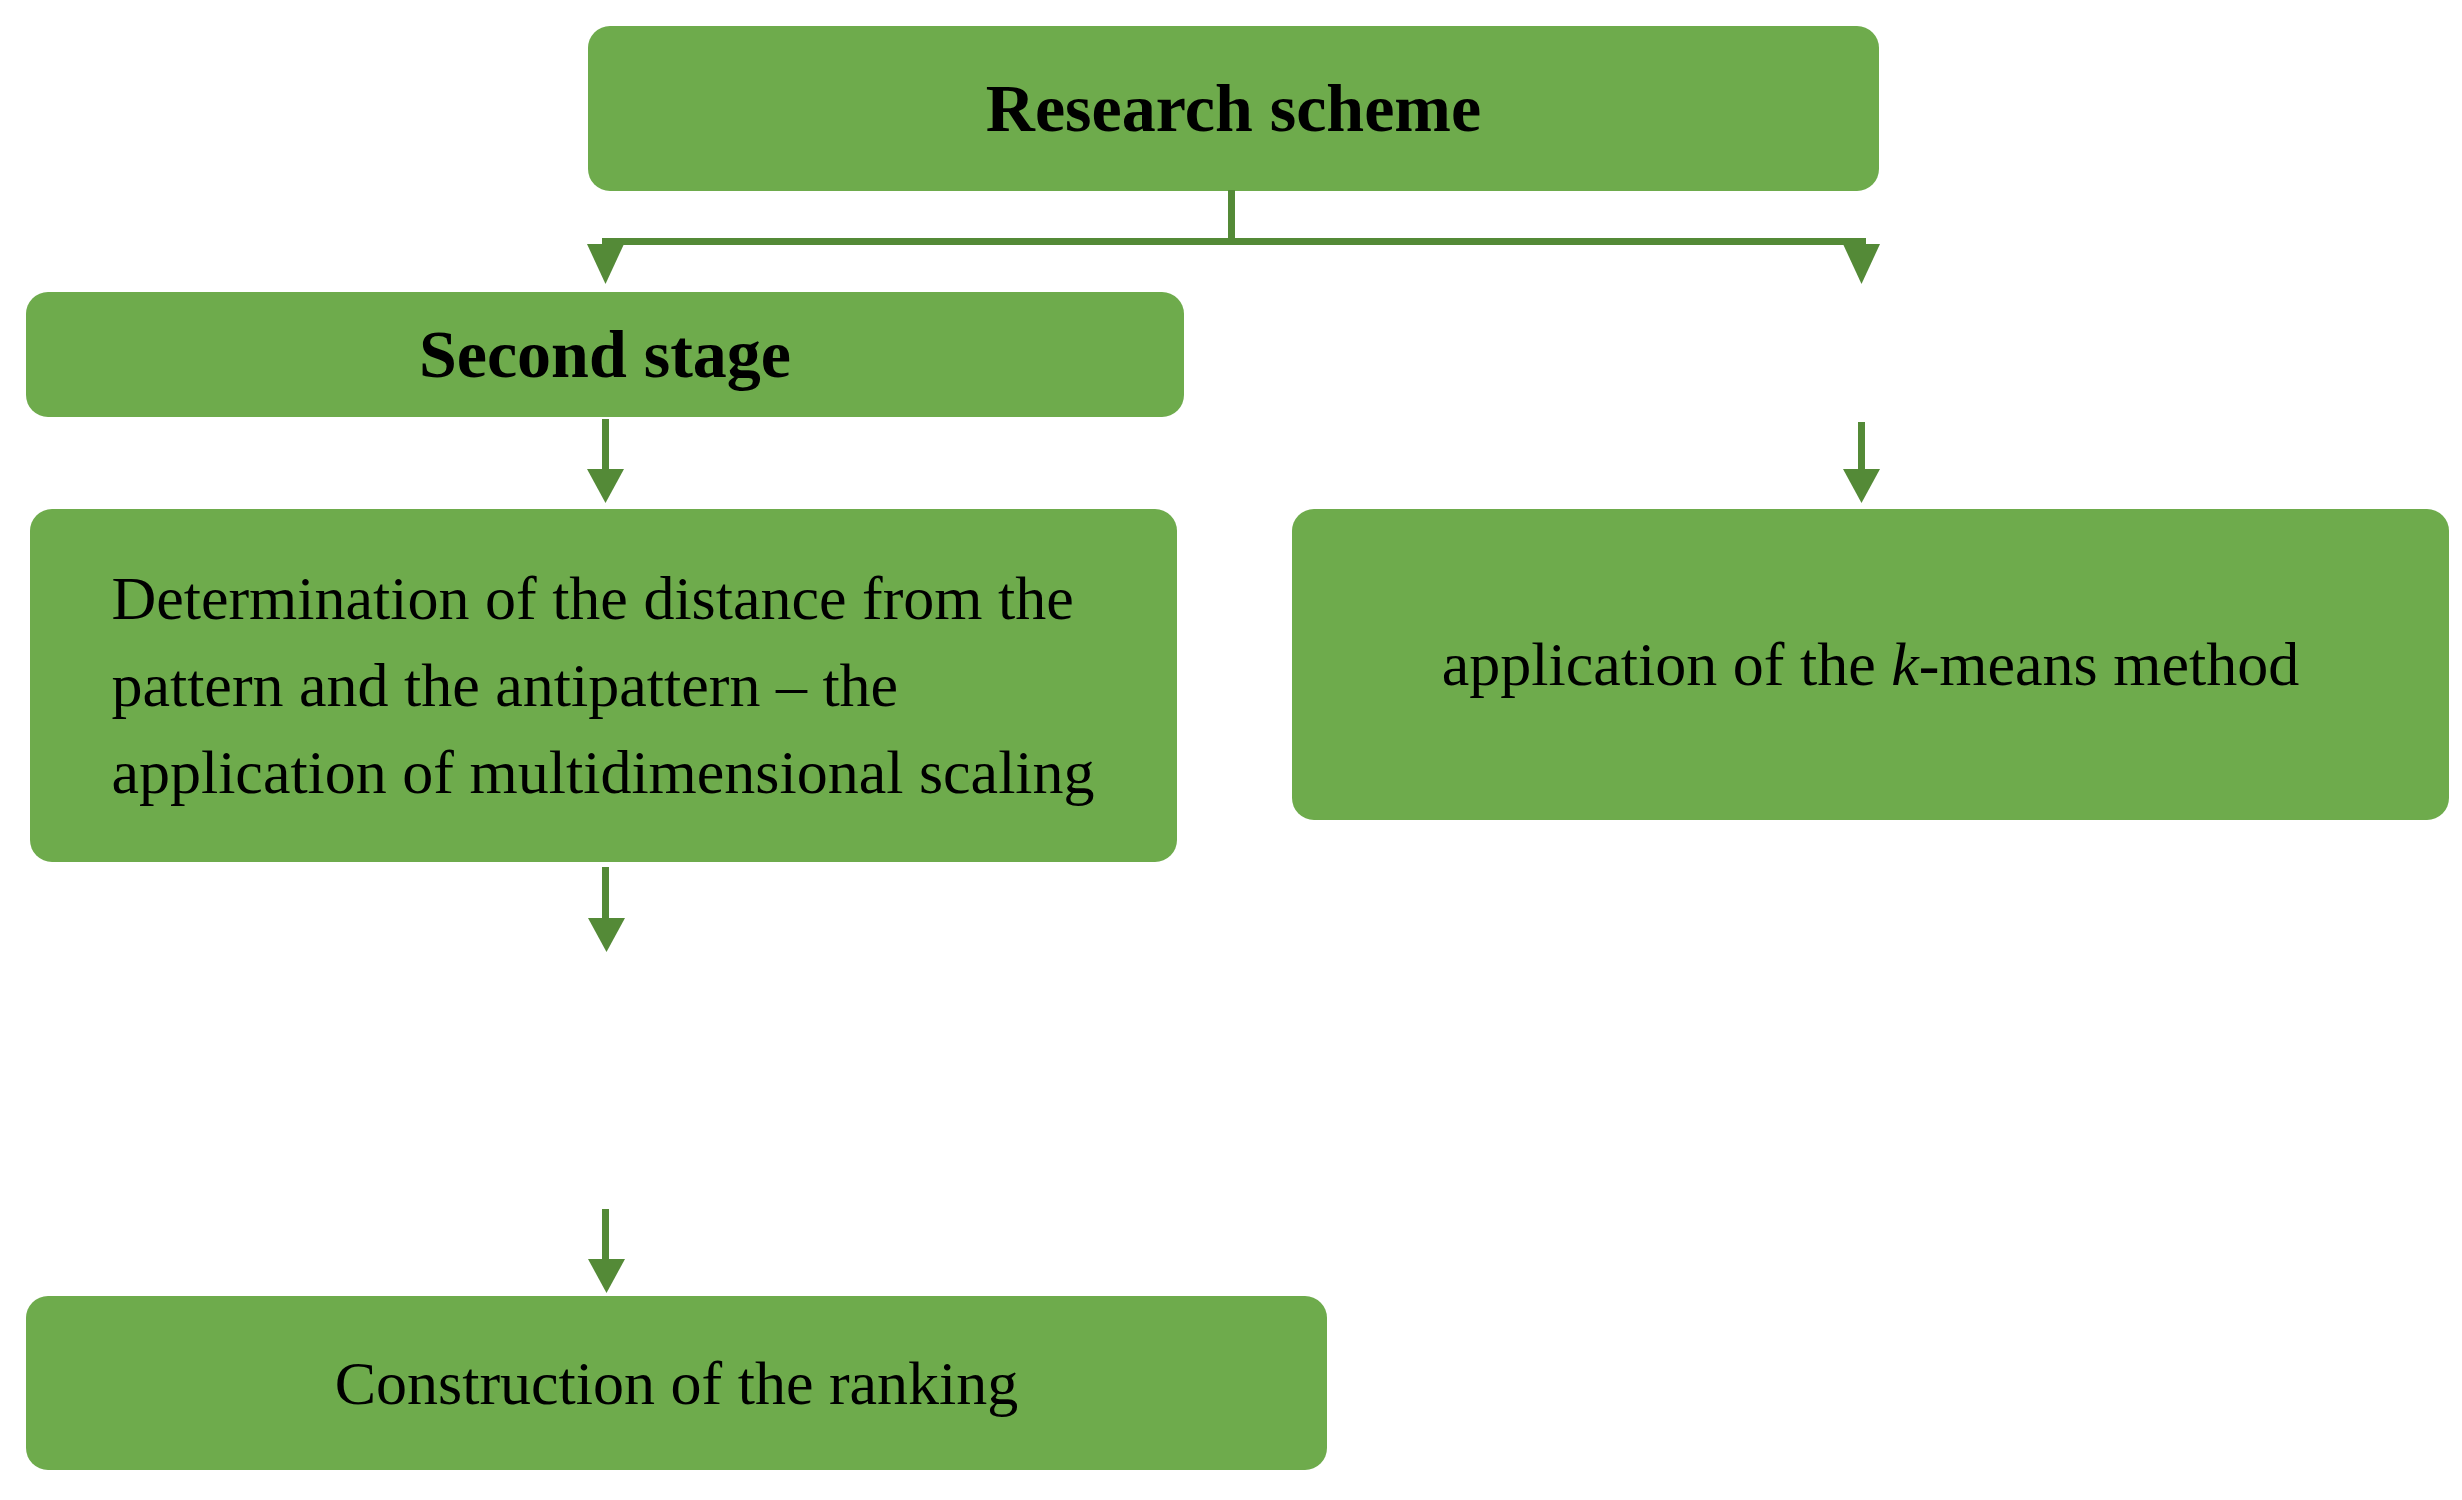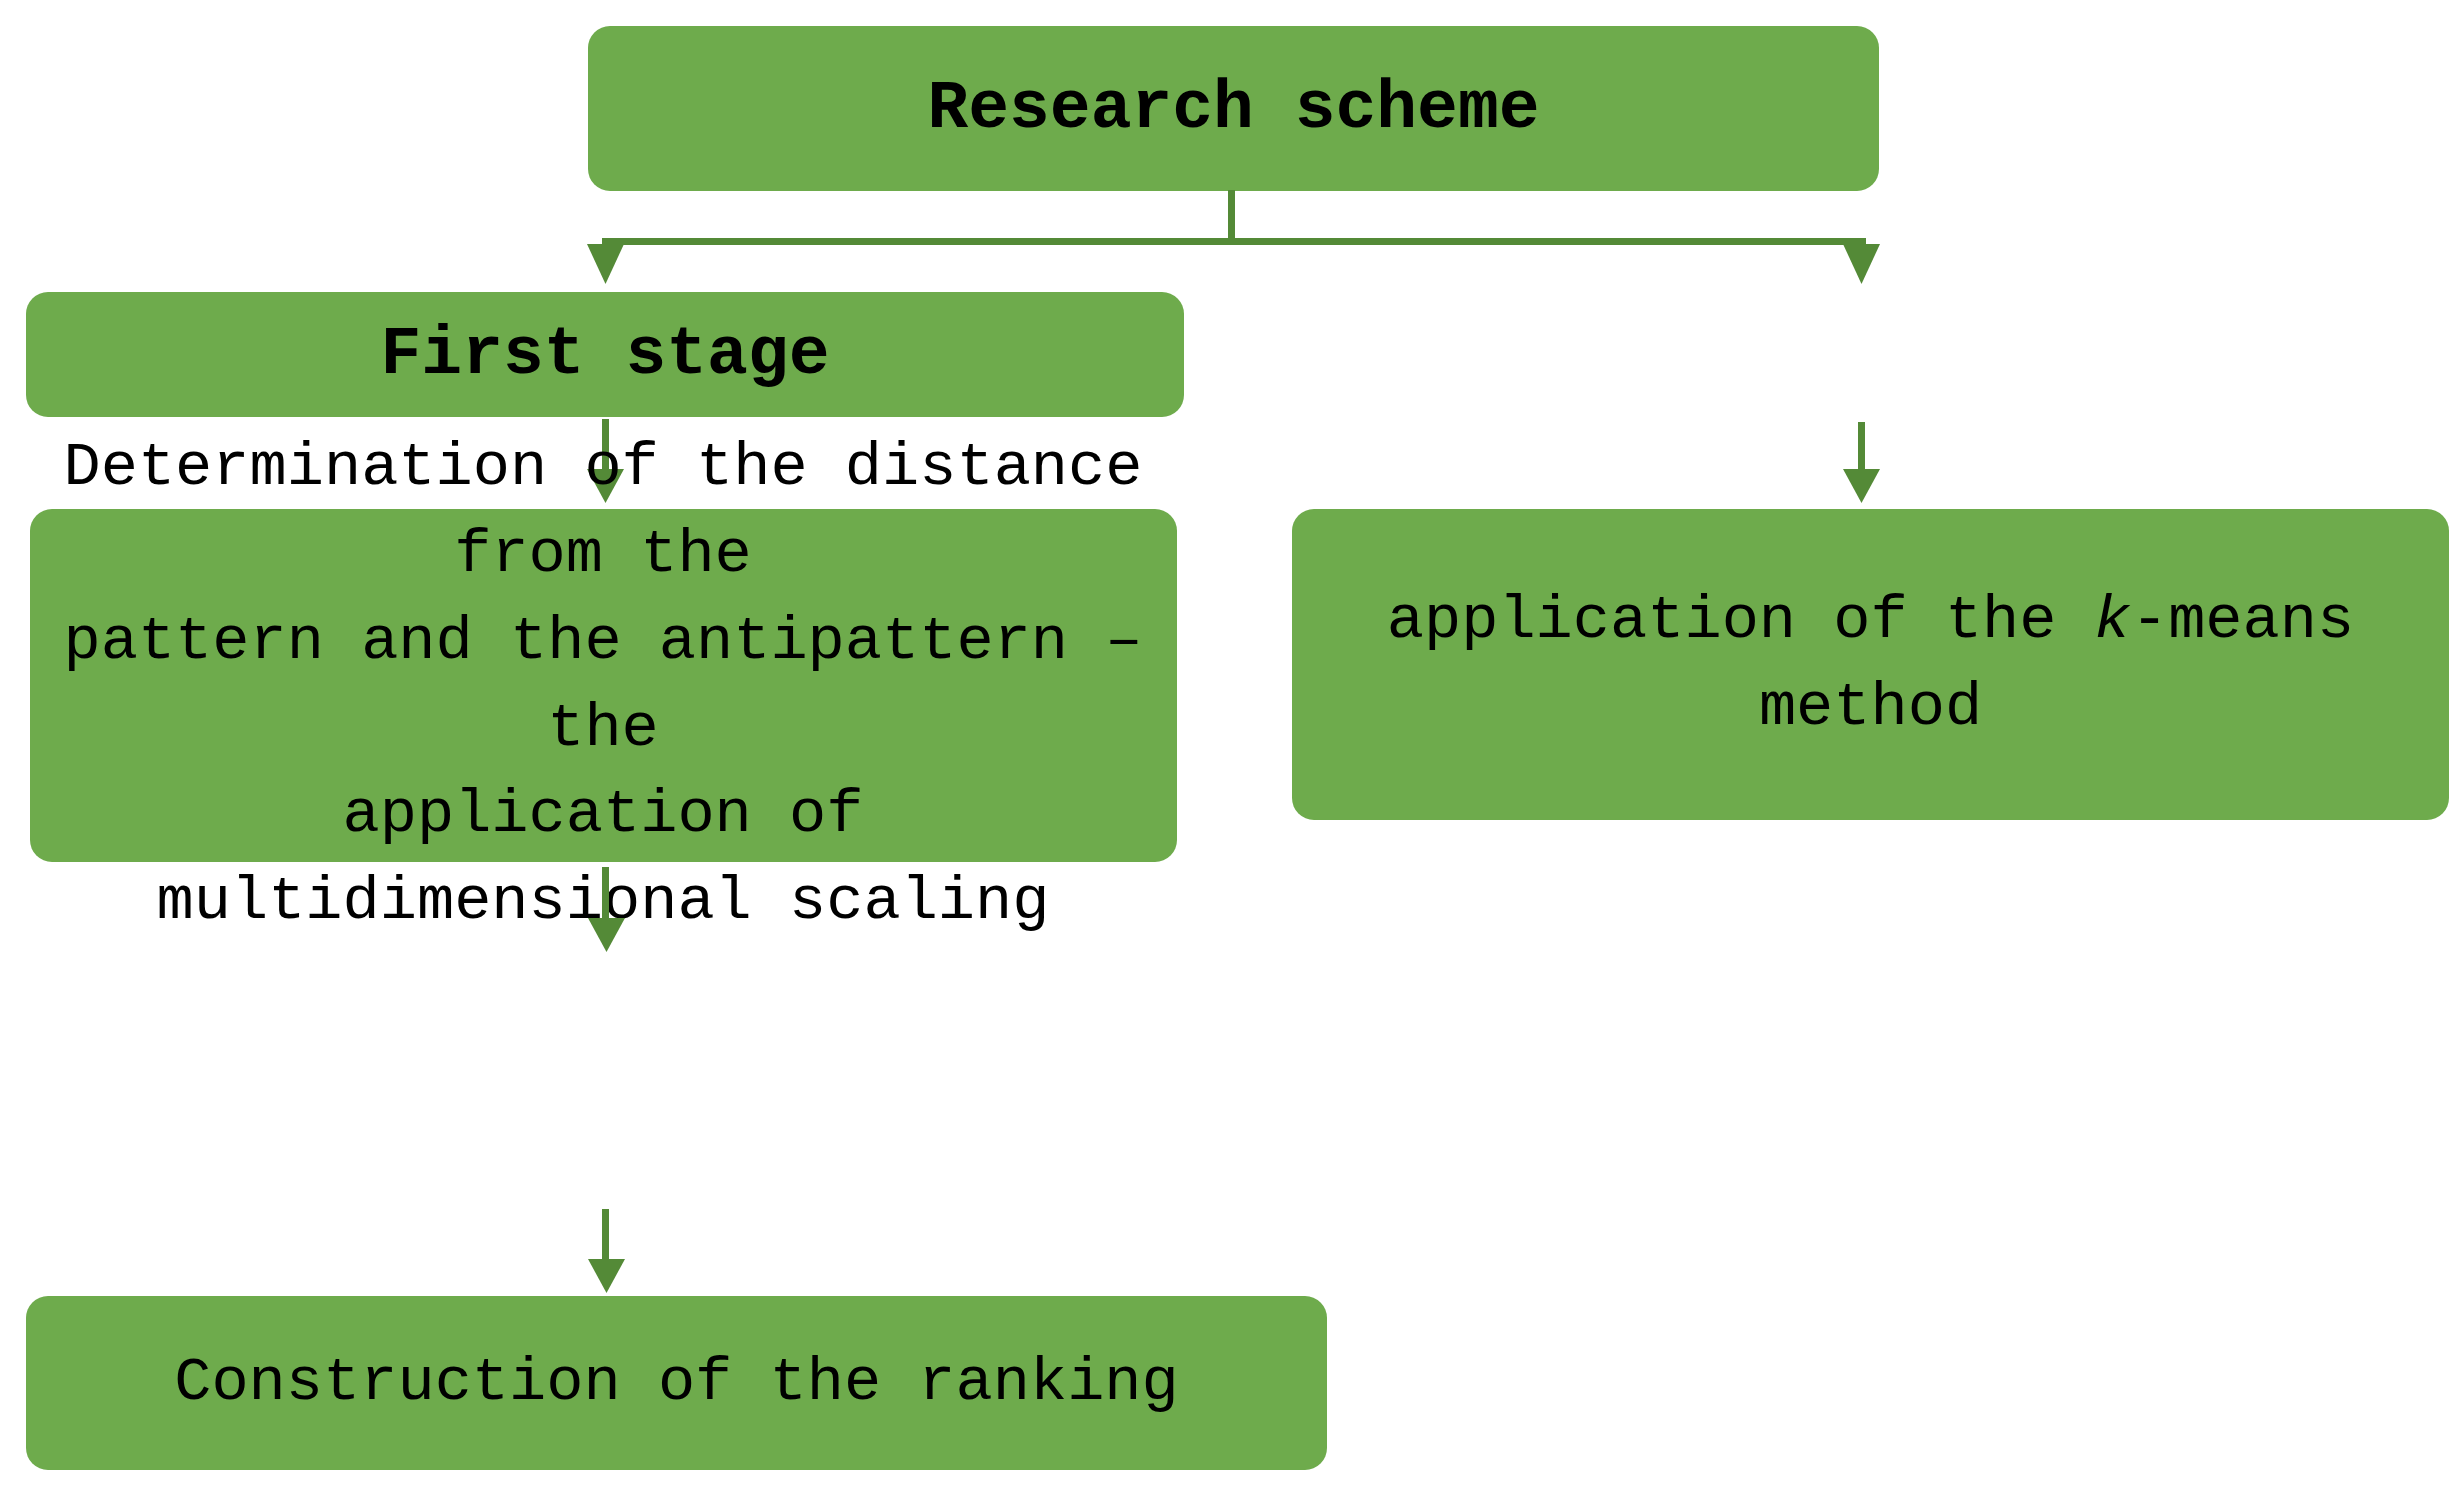--- a/index.html
+++ b/index.html
@@ -19,22 +19,21 @@
     overflow:hidden;
   }
   .box{
     position:absolute;
     background:var(--box-fill);
     border-radius:22px;
     display:flex;
     flex-direction:column;
     align-items:center;
     justify-content:center;
-    text-align:center;
-    font-family:Liberation Mono, monospace;
+    text-align:left;
   }
   .header-label{
     font-size:68px;
     font-weight:bold;
     line-height:1.2;
   }
   .body-text{
     font-size:62px;
     line-height:1.4;
     white-space:pre-line;
@@ -62,21 +61,21 @@
   <div class="box" style="left:588px;top:26px;width:1291px;height:165px;">
     <span class="header-label">Research scheme</span>
   </div>
 
   <div class="conn" style="left:1228px;top:190px;width:7.4px;height:50px;"></div>
   <div class="conn" style="left:602px;top:238px;width:1264px;height:6.6px;"></div>
   <div class="arrowhead" style="left:587px;top:244px;width:37px;height:40px;"></div>
   <div class="arrowhead" style="left:1843px;top:244px;width:37px;height:40px;"></div>
 
   <div class="box" style="left:26px;top:292px;width:1158px;height:125px;">
-    <span class="header-label">First stage</span>
+    <span class="header-label">Second stage</span>
   </div>
 
 
   <div>
     <div class="conn" style="left:602px;top:419px;width:7.4px;height:50px;"></div>
     <div class="arrowhead" style="left:587px;top:469px;width:37px;height:34px;"></div>
   </div>
 
   <div>
     <div class="conn" style="left:1858px;top:422px;width:7.4px;height:47px;"></div>

